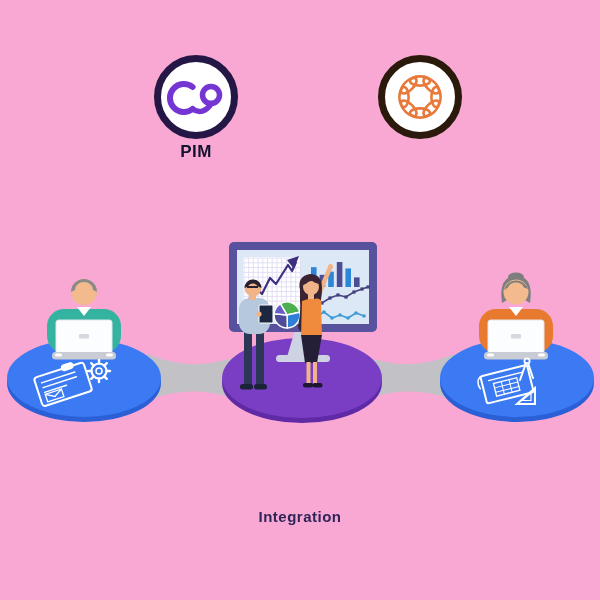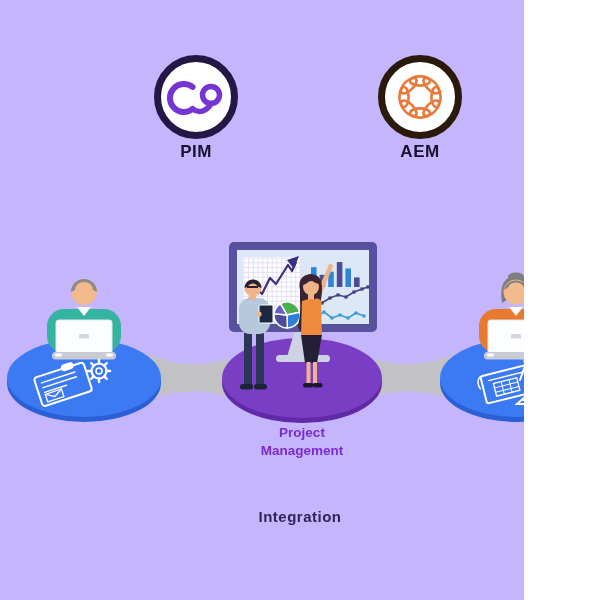--- a/index.html
+++ b/index.html
@@ -1,18 +1,18 @@
 <!DOCTYPE html>
 <html><head>
 <meta charset="utf-8">
 <style>
   *{margin:0;padding:0;box-sizing:border-box}
   html,body{width:600px;height:600px;background:#FFFFFF}
   body{font-family:"Liberation Sans",sans-serif}
-  .stage{position:relative;width:524px;height:600px;background:#c4b5fd;overflow:hidden}
+  .stage{position:relative;width:600px;height:600px;background:#f9a8d4;overflow:hidden}
   .stage svg{position:absolute;left:0;top:0}
   .lbl{position:absolute;text-align:center;font-weight:700}
   .lbl-pim{left:146px;top:142px;width:100px;font-size:17px;color:#15122F;letter-spacing:.5px}
   .lbl-aem{left:370px;top:142px;width:100px;font-size:17px;color:#15122F;letter-spacing:.5px}
   .lbl-pm{left:245px;top:424px;width:114px;font-size:13.5px;line-height:1.32;color:#7C2BCB}
   .lbl-title{left:150px;top:508px;width:300px;font-size:15px;color:#2E2558;letter-spacing:.5px}
 </style>
 </head>
 <body>
 
@@ -228,17 +228,15 @@
           <ellipse cx="404.0" cy="97.0" rx="10" ry="4.6" fill="none" stroke="#E8793A" stroke-width="2.6" transform="rotate(270 404.0 97.0)"></ellipse>
           <ellipse cx="408.7" cy="85.7" rx="10" ry="4.6" fill="none" stroke="#E8793A" stroke-width="2.6" transform="rotate(315 408.7 85.7)"></ellipse>
           <ellipse cx="420.0" cy="81.0" rx="10" ry="4.6" fill="none" stroke="#E8793A" stroke-width="2.6" transform="rotate(360 420.0 81.0)"></ellipse>
           <ellipse cx="431.3" cy="85.7" rx="10" ry="4.6" fill="none" stroke="#E8793A" stroke-width="2.6" transform="rotate(405 431.3 85.7)"></ellipse>
         </g>
   </g>
 
 </svg>
 
 <div class="lbl lbl-pim">PIM</div>
-<div class="lbl lbl-aem">AEM</div>
-<div class="lbl lbl-pm">Project Management</div>
 <div class="lbl lbl-title">Integration</div>
 
 </div>
 
 </body></html>

